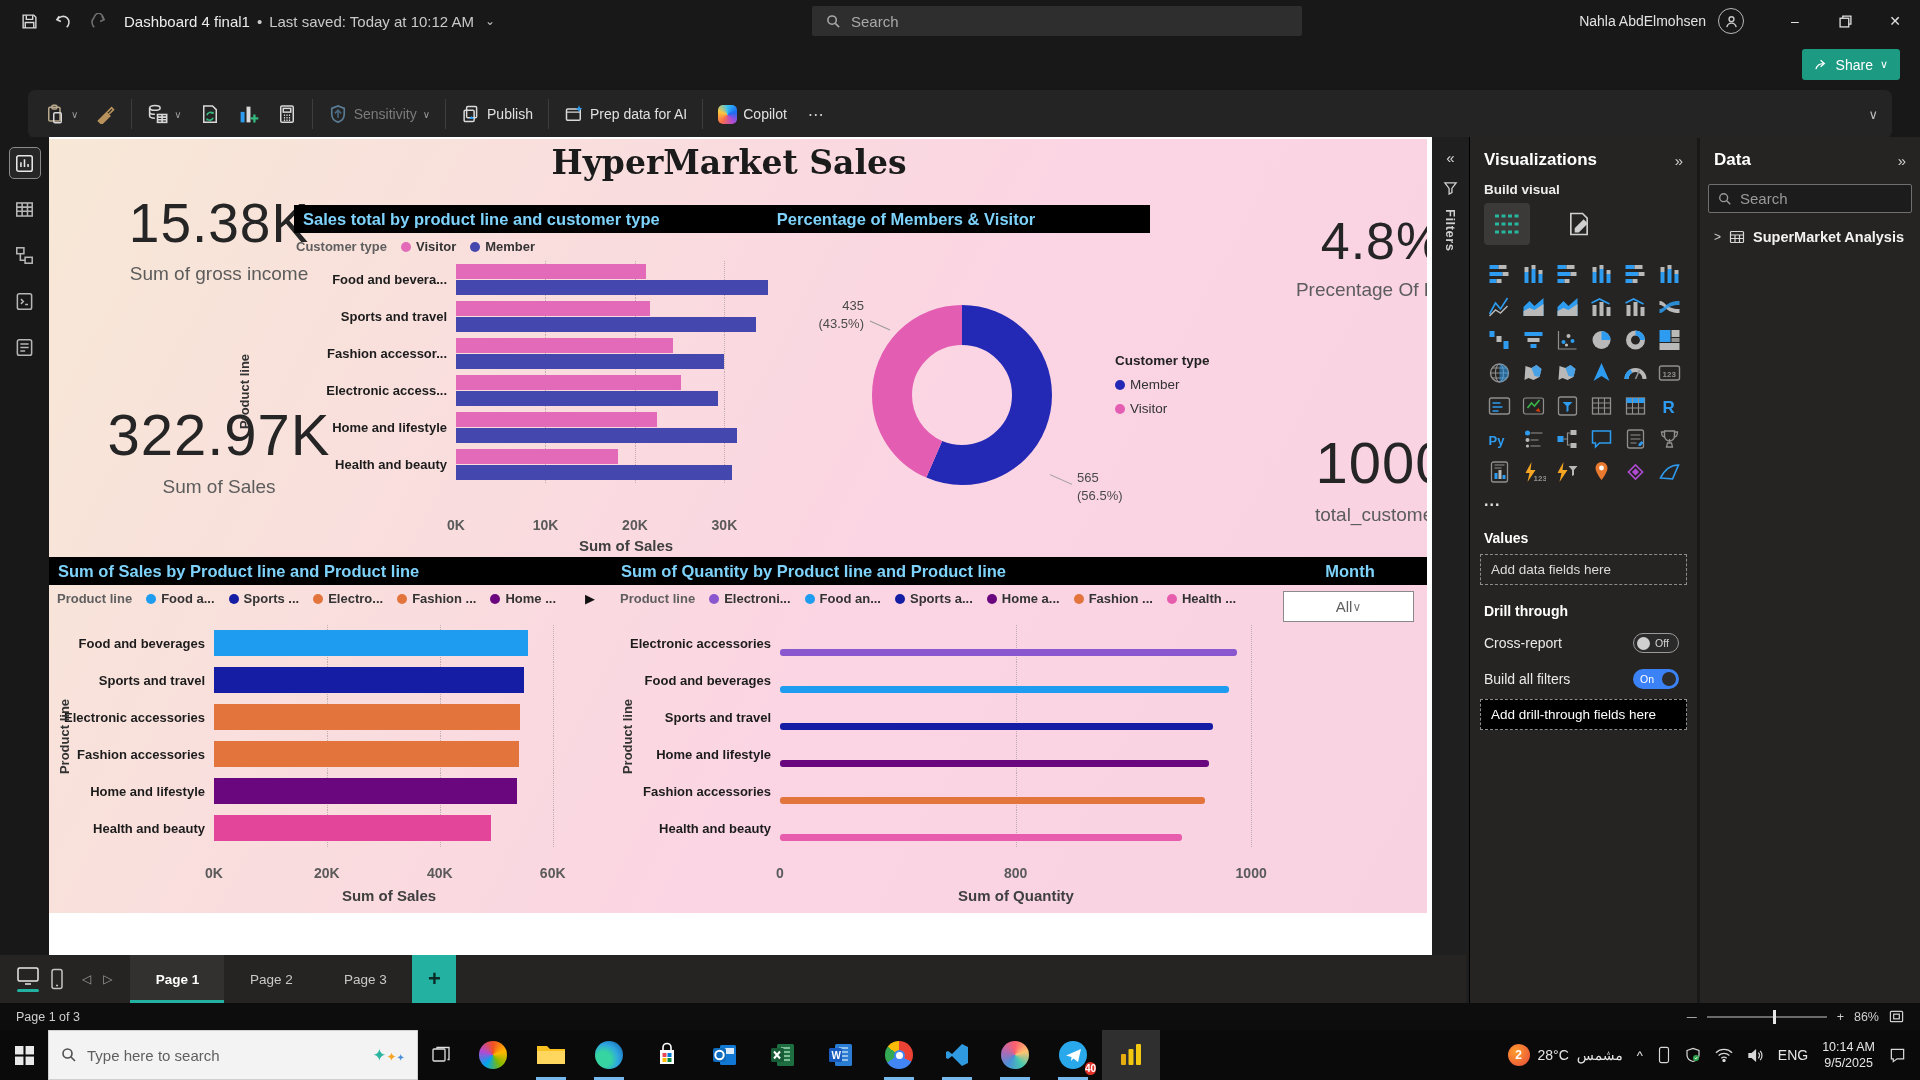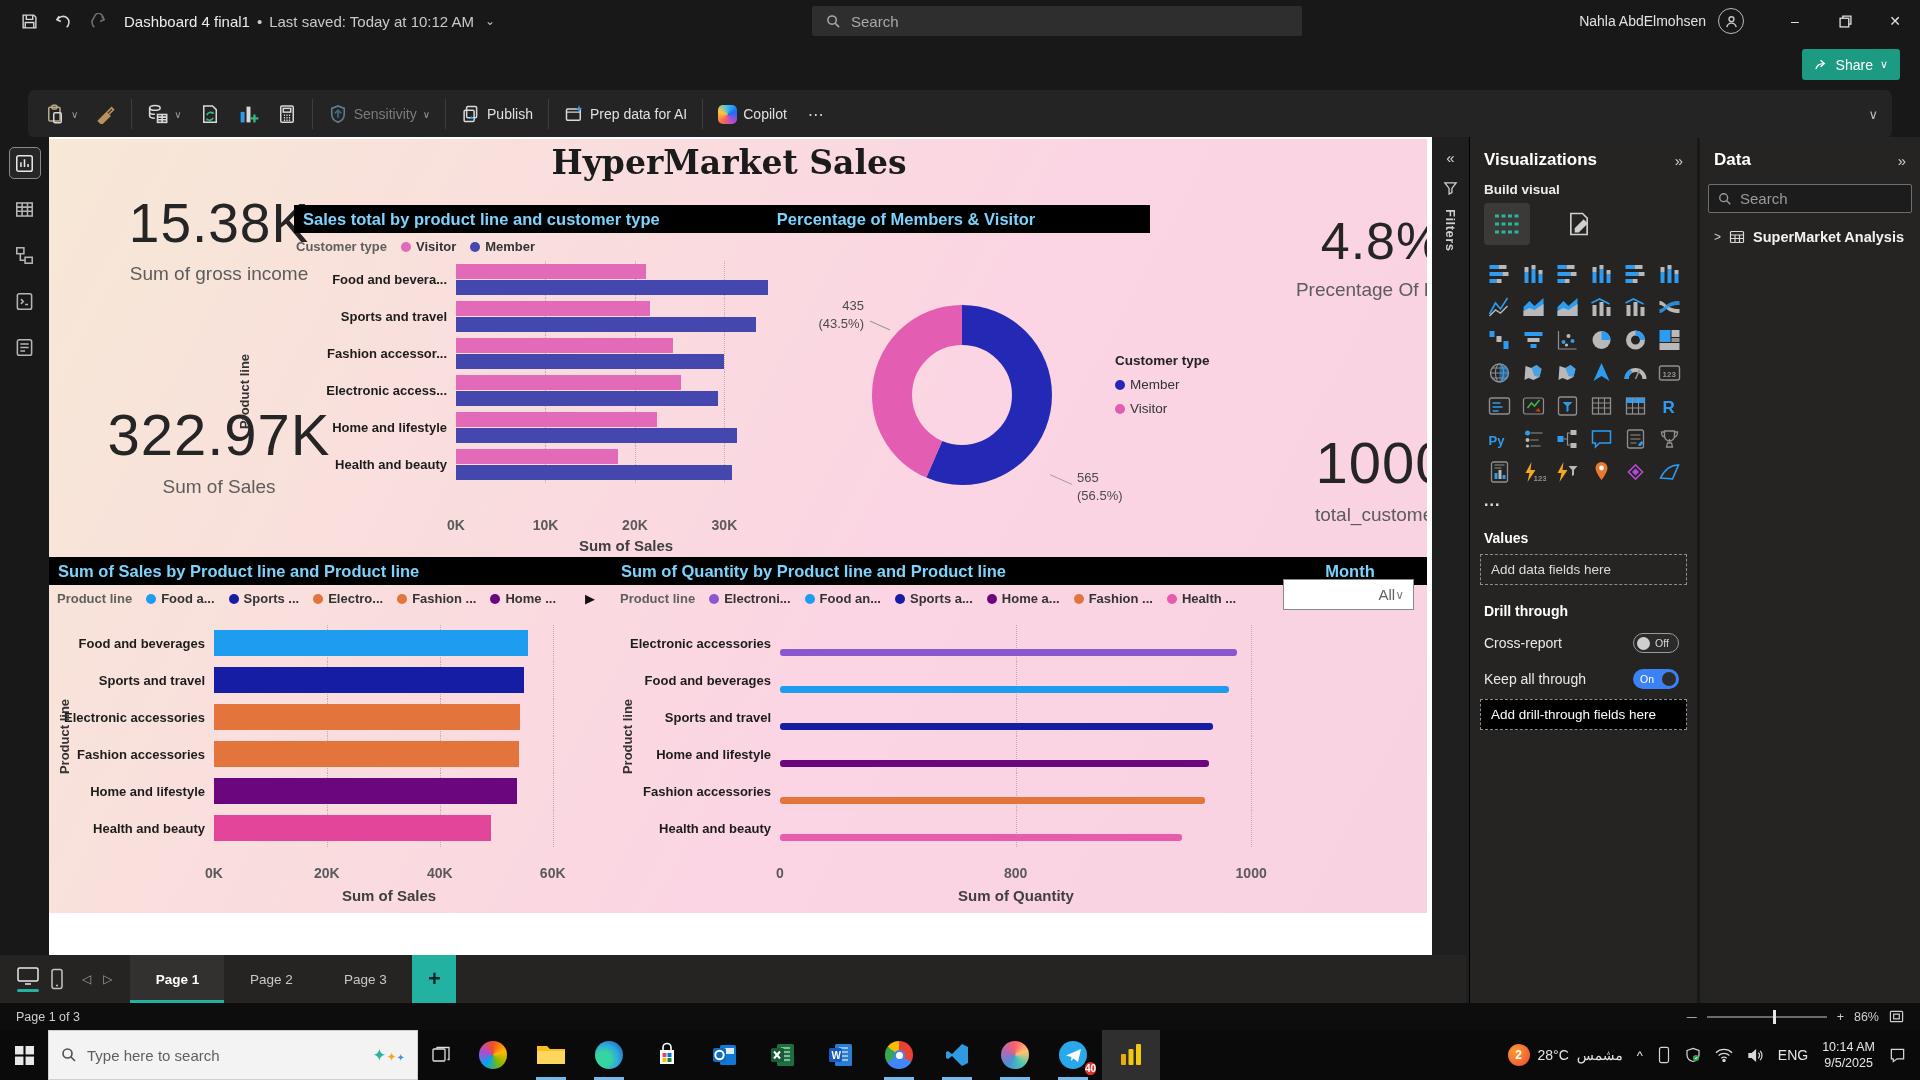--- a/index.html
+++ b/index.html
@@ -64,21 +64,21 @@
   .plot { position:relative; height:100%; flex:1; }
   .gline { position:absolute; top:0; bottom:0; width:0; border-left:1px dotted rgba(90,90,90,.35); }
   .ylab { position:absolute; font-size:13px; font-weight:bold; color:#333; transform:rotate(-90deg); transform-origin:center; white-space:nowrap; }
   .ticks { position:absolute; height:18px; }
   .tick { position:absolute; transform:translateX(-50%); font-size:14px; font-weight:bold; color:#5a5a5a; }
   .xlabel { position:absolute; font-size:15px; font-weight:bold; color:#3f3f3f; transform:translateX(-50%); white-space:nowrap; }
 
   .donut-callout { position:absolute; font-size:13px; color:#4a4a4a; line-height:1.35; }
   .callout-line { position:absolute; background:#9a9a9a; }
 
-  .slicer-box { position:absolute; left:1234px; top:440px; width:131px; height:31px; background:#fff; border:1px solid #8a8a8a; display:flex; align-items:center; justify-content:flex-end; padding:0 9px; font-size:15px; color:#5f5f5f; }
+  .slicer-box { position:absolute; left:1234px; top:452px; width:131px; height:31px; background:#fff; border:1px solid #8a8a8a; display:flex; align-items:center; justify-content:center; padding:0 24px; font-size:15px; color:#5f5f5f; }
 
   
   .filters-rail { position:absolute; left:1432px; top:137px; width:37px; height:866px; background:#1f1f1f; display:flex; flex-direction:column; align-items:center; padding-top:12px; gap:14px; }
   .filters-rail .chev { color:#d8d8d8; font-size:15px; }
   .filters-label { color:#cfcfcf; font-size:13px; font-weight:bold; writing-mode:vertical-rl; letter-spacing:.5px; }
 
   
   .panel { position:absolute; top:137px; height:866px; background:#252423; color:#e8e8e8; }
   .viz-panel { left:1469px; width:228px; border-left:1px solid #000; }
   .data-panel { left:1700px; width:220px; }
@@ -977,21 +977,21 @@
     <div class="dashed-box">Add data fields here</div>
     <div class="sect-label">Drill through</div>
     <div class="toggle-row">
       <span>Cross-report</span>
       <span class="tog off">
         <span class="knob"></span>
           <span>Off</span>
       </span>
     </div>
     <div class="toggle-row">
-      <span>Keep all through</span>
+      <span>Build all filters</span>
       <span class="tog on">
         <span class="tlab">On</span>
           <span class="knob"></span>
       </span>
     </div>
     <div class="dashed-box black">Add drill-through fields here</div>
   </div>
 
   <div class="panel data-panel">
     <div class="panel-head">

